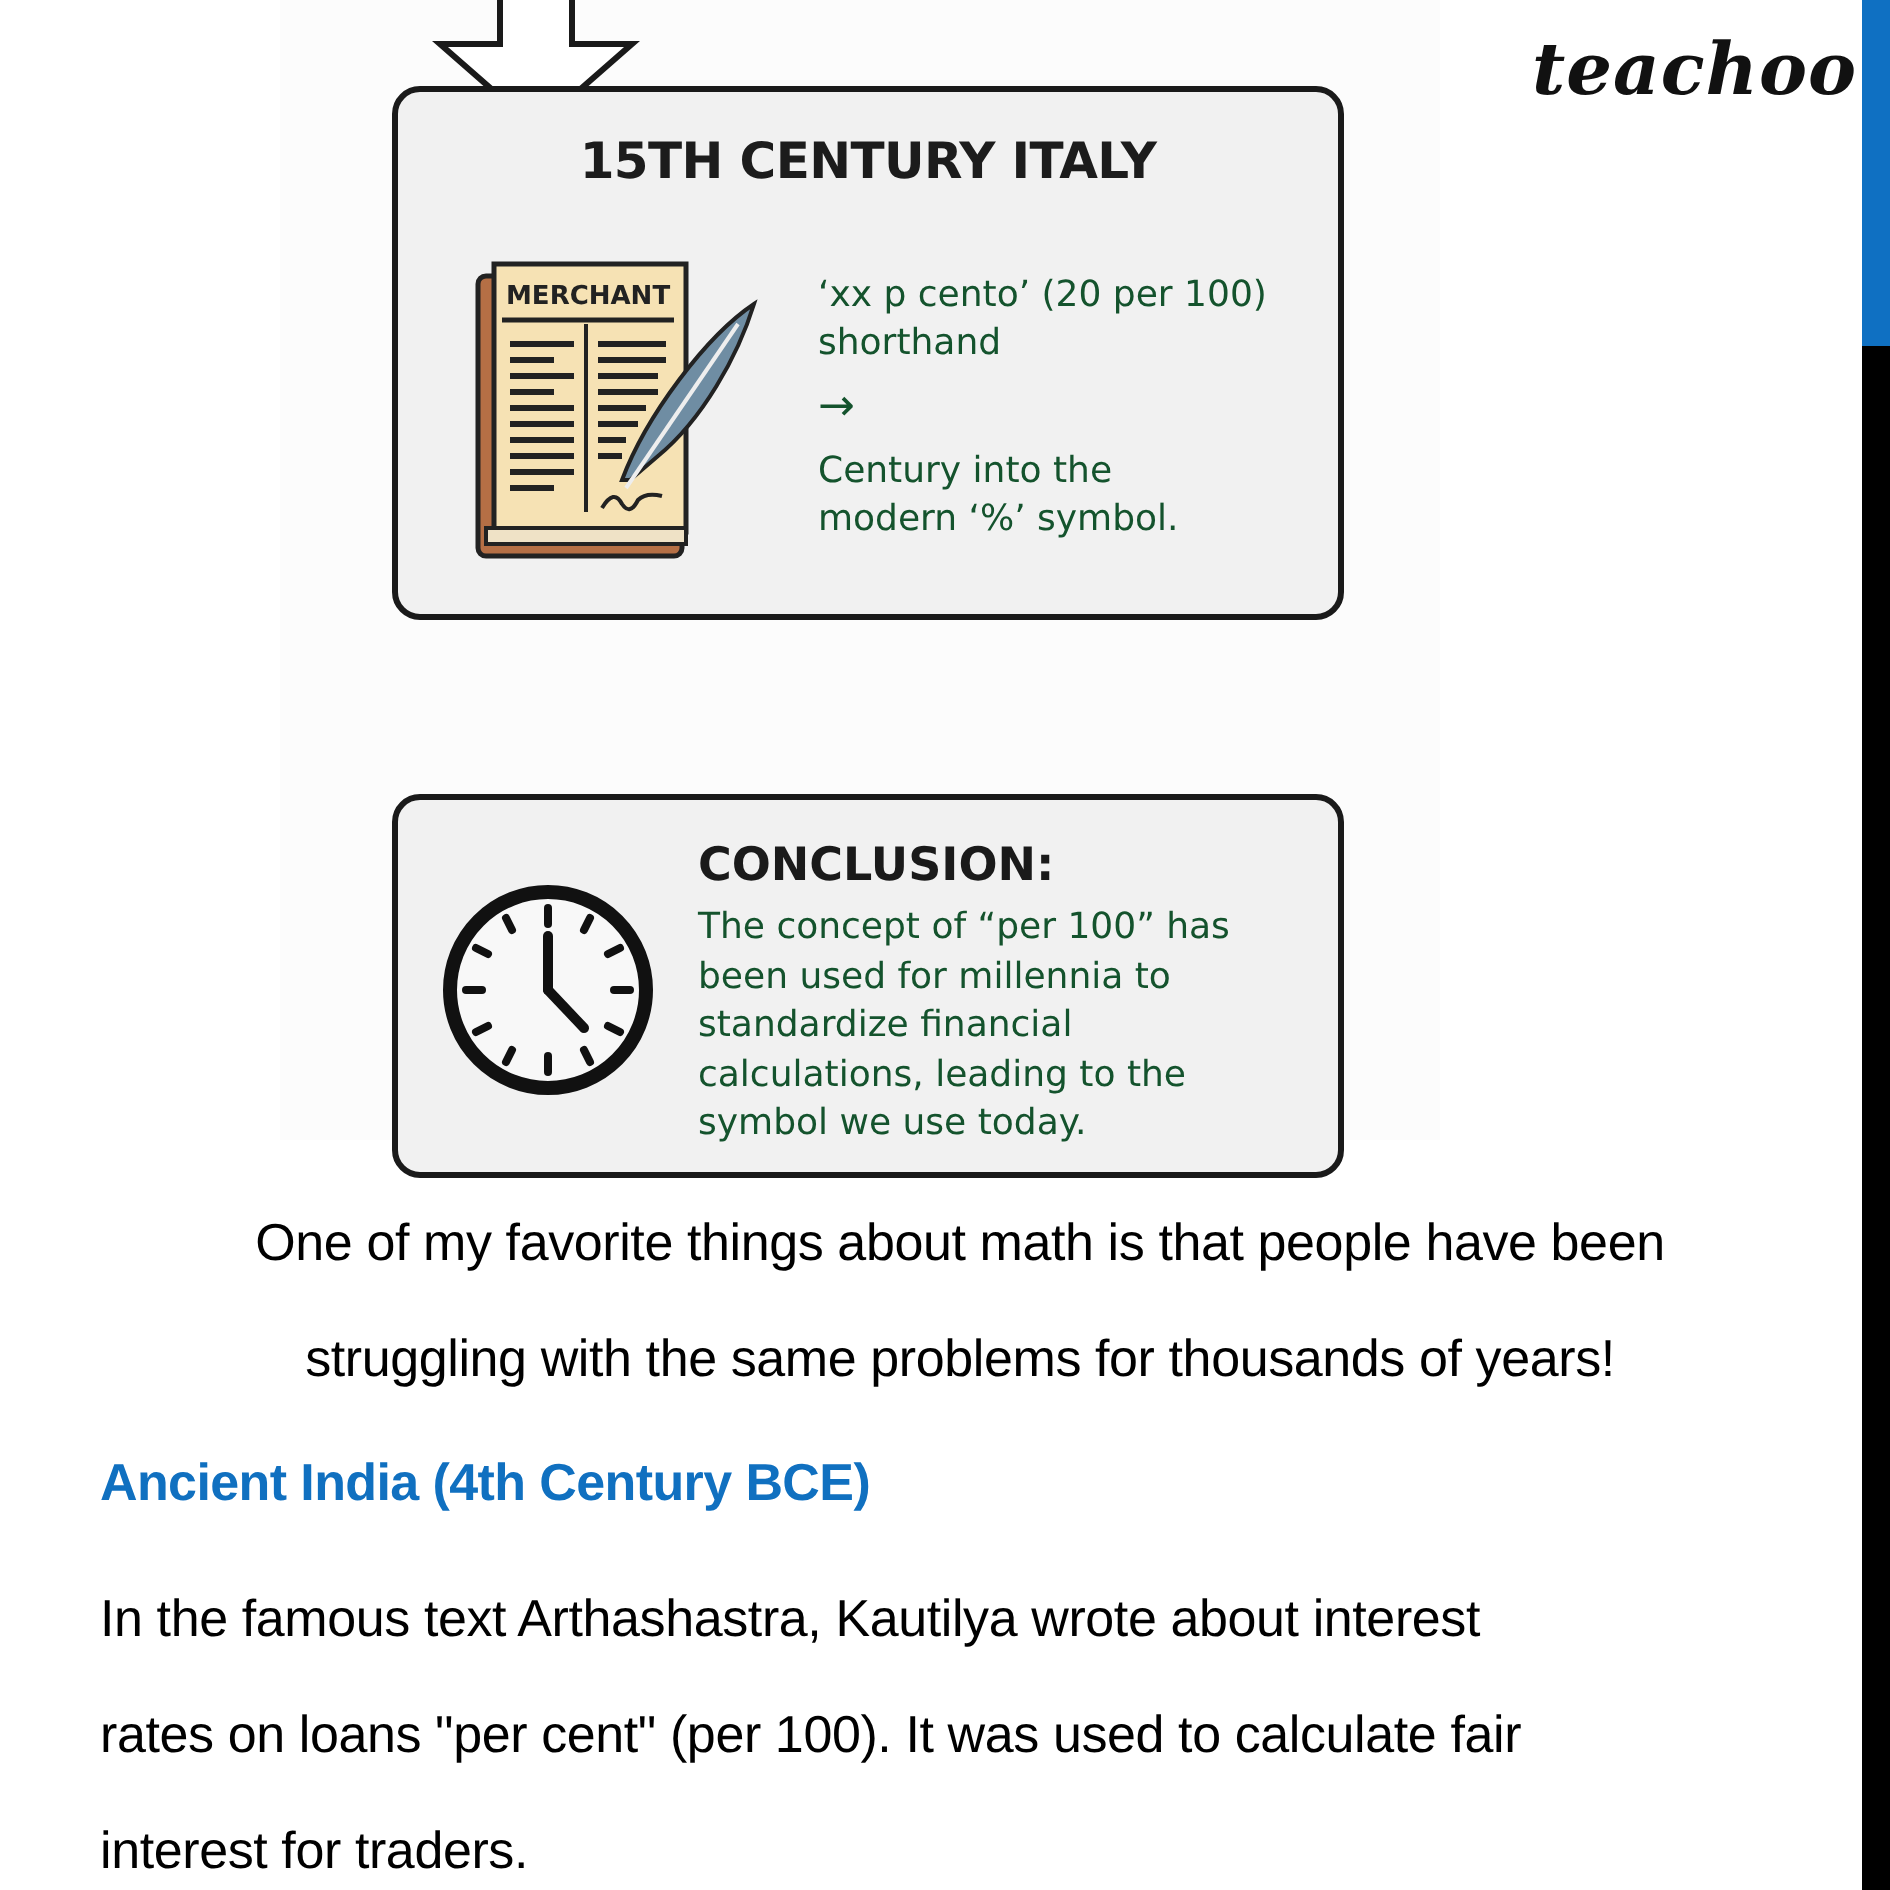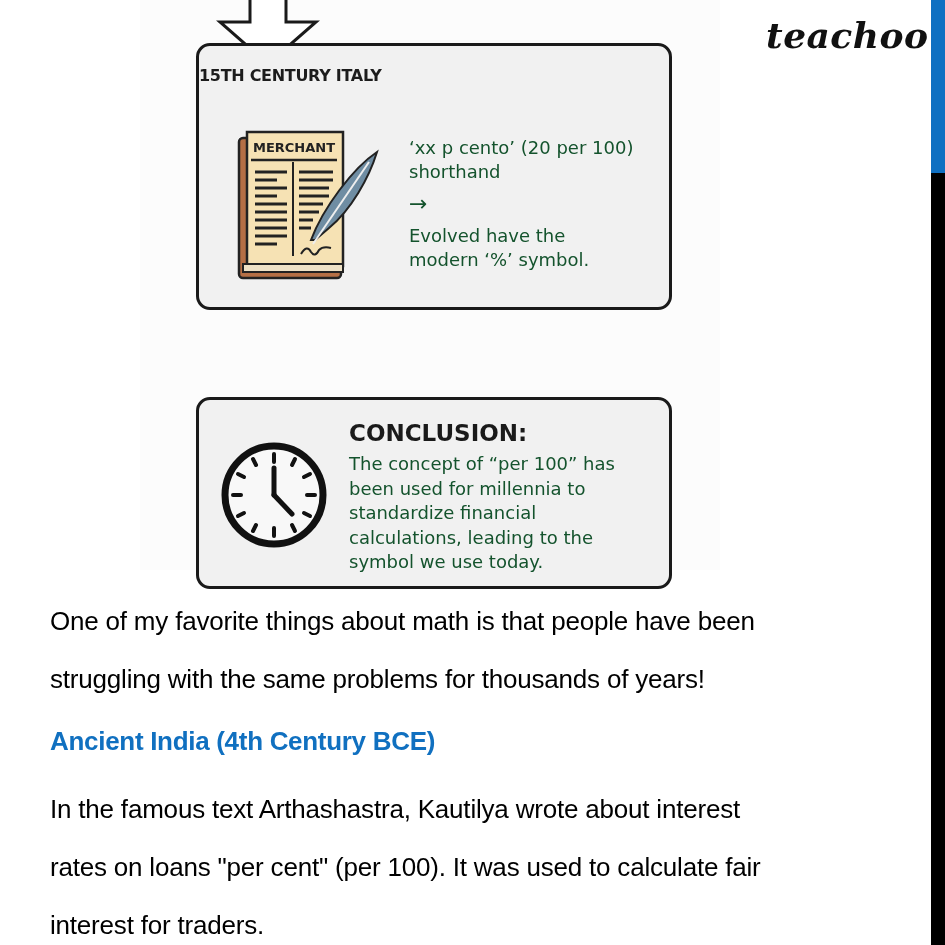--- a/index.html
+++ b/index.html
@@ -20,22 +20,22 @@
 
     .infographic { position: absolute; left: 140px; top: 0; width: 580px; height: 570px; background: #fcfcfc; }
     .down-arrow { position: absolute; left: 216px; top: 0; width: 104px; height: 66px; }
     .card {
       position: absolute; background: #f1f1f1; border: 3px solid #1a1a1a; border-radius: 14px;
       box-sizing: border-box;
     }
     .card-italy { left: 196px; top: 43px; width: 476px; height: 267px; }
     .card-concl { left: 196px; top: 359px; width: 476px; height: 192px; margin-top: 38px; }
     .italy-title {
-      position: absolute; left: 0; right: 0; top: 20px; 
-      font-family: "DejaVu Sans", sans-serif; font-weight: bold; font-size: 16px; color: #1c1c1c;
+      position: absolute; left: 0; right: 0; top: 20px; text-align: center;
+      font-family: "DejaVu Sans", sans-serif; font-weight: bold; font-size: 25px; color: #1c1c1c;
       letter-spacing: -0.3px;
     }
     .book { position: absolute; left: 34px; top: 82px; width: 150px; height: 160px; }
     .italy-desc {
       position: absolute; left: 210px; width: 260px; top: 90px; text-align: left;
       font-family: "DejaVu Sans", sans-serif; font-size: 18px; line-height: 24px; color: #14532d;
     }
     .italy-desc .arrow { font-size: 22px; line-height: 40px; }
     .clock { position: absolute; left: 20px; top: 40px; width: 110px; height: 110px; }
     .concl-title {
@@ -45,21 +45,21 @@
     .concl-body {
       position: absolute; left: 150px; top: 52px; width: 310px;
       font-family: "DejaVu Sans", sans-serif; font-size: 18px; line-height: 24.5px; color: #14532d;
     }
 
     .para {
       position: absolute; left: 50px; width: 860px;
       font-family: "Liberation Sans", sans-serif; font-size: 26px; line-height: 58px; color: #000;
       letter-spacing: -0.2px;
     }
-    .p1 { top: 592px; }
+    .p1 { top: 592px; text-align: center; }
     .heading {
       position: absolute; left: 50px; top: 726px;
       font-family: "Liberation Sans", sans-serif; font-weight: bold; font-size: 26px; color: #1070c0;
       letter-spacing: -0.3px;
       text-align: right;
     }
     .p2 { top: 780px; }
   </style>
 </head>
 <body>
@@ -100,21 +100,21 @@
         <line x1="66" y1="100" x2="78" y2="100"></line>
     </g>
     <path d="M68 126 q6 -10 10 -2 q4 6 8 -2 q4 -4 12 -2" fill="none" stroke="#222" stroke-width="2"></path>
     <path d="M78 112 C 90 80, 120 40, 144 24 C 136 50, 118 82, 96 100 L 82 112 Z" fill="#6f8da3" stroke="#222" stroke-width="2"></path>
     <line x1="80" y1="116" x2="136" y2="34" stroke="#eee" stroke-width="2"></line>
   </svg>
   <div class="italy-desc">
     <div>‘xx p cento’ (20 per 100)</div>
     <div>shorthand</div>
     <div class="arrow">→</div>
-    <div>Evolved have the</div>
+    <div>Century into the</div>
     <div>modern ‘%’ symbol.</div>
   </div>
 </div>
 
 <div class="card card-concl">
   <svg class="clock" viewBox="0 0 110 110">
     <circle cx="55" cy="55" r="49" fill="#f8f8f8" stroke="#111" stroke-width="7"></circle>
     <g stroke="#111" stroke-width="4" stroke-linecap="round">
       <line x1="55" y1="14" x2="55" y2="22"></line>
         <line x1="55" y1="88" x2="55" y2="96"></line>

